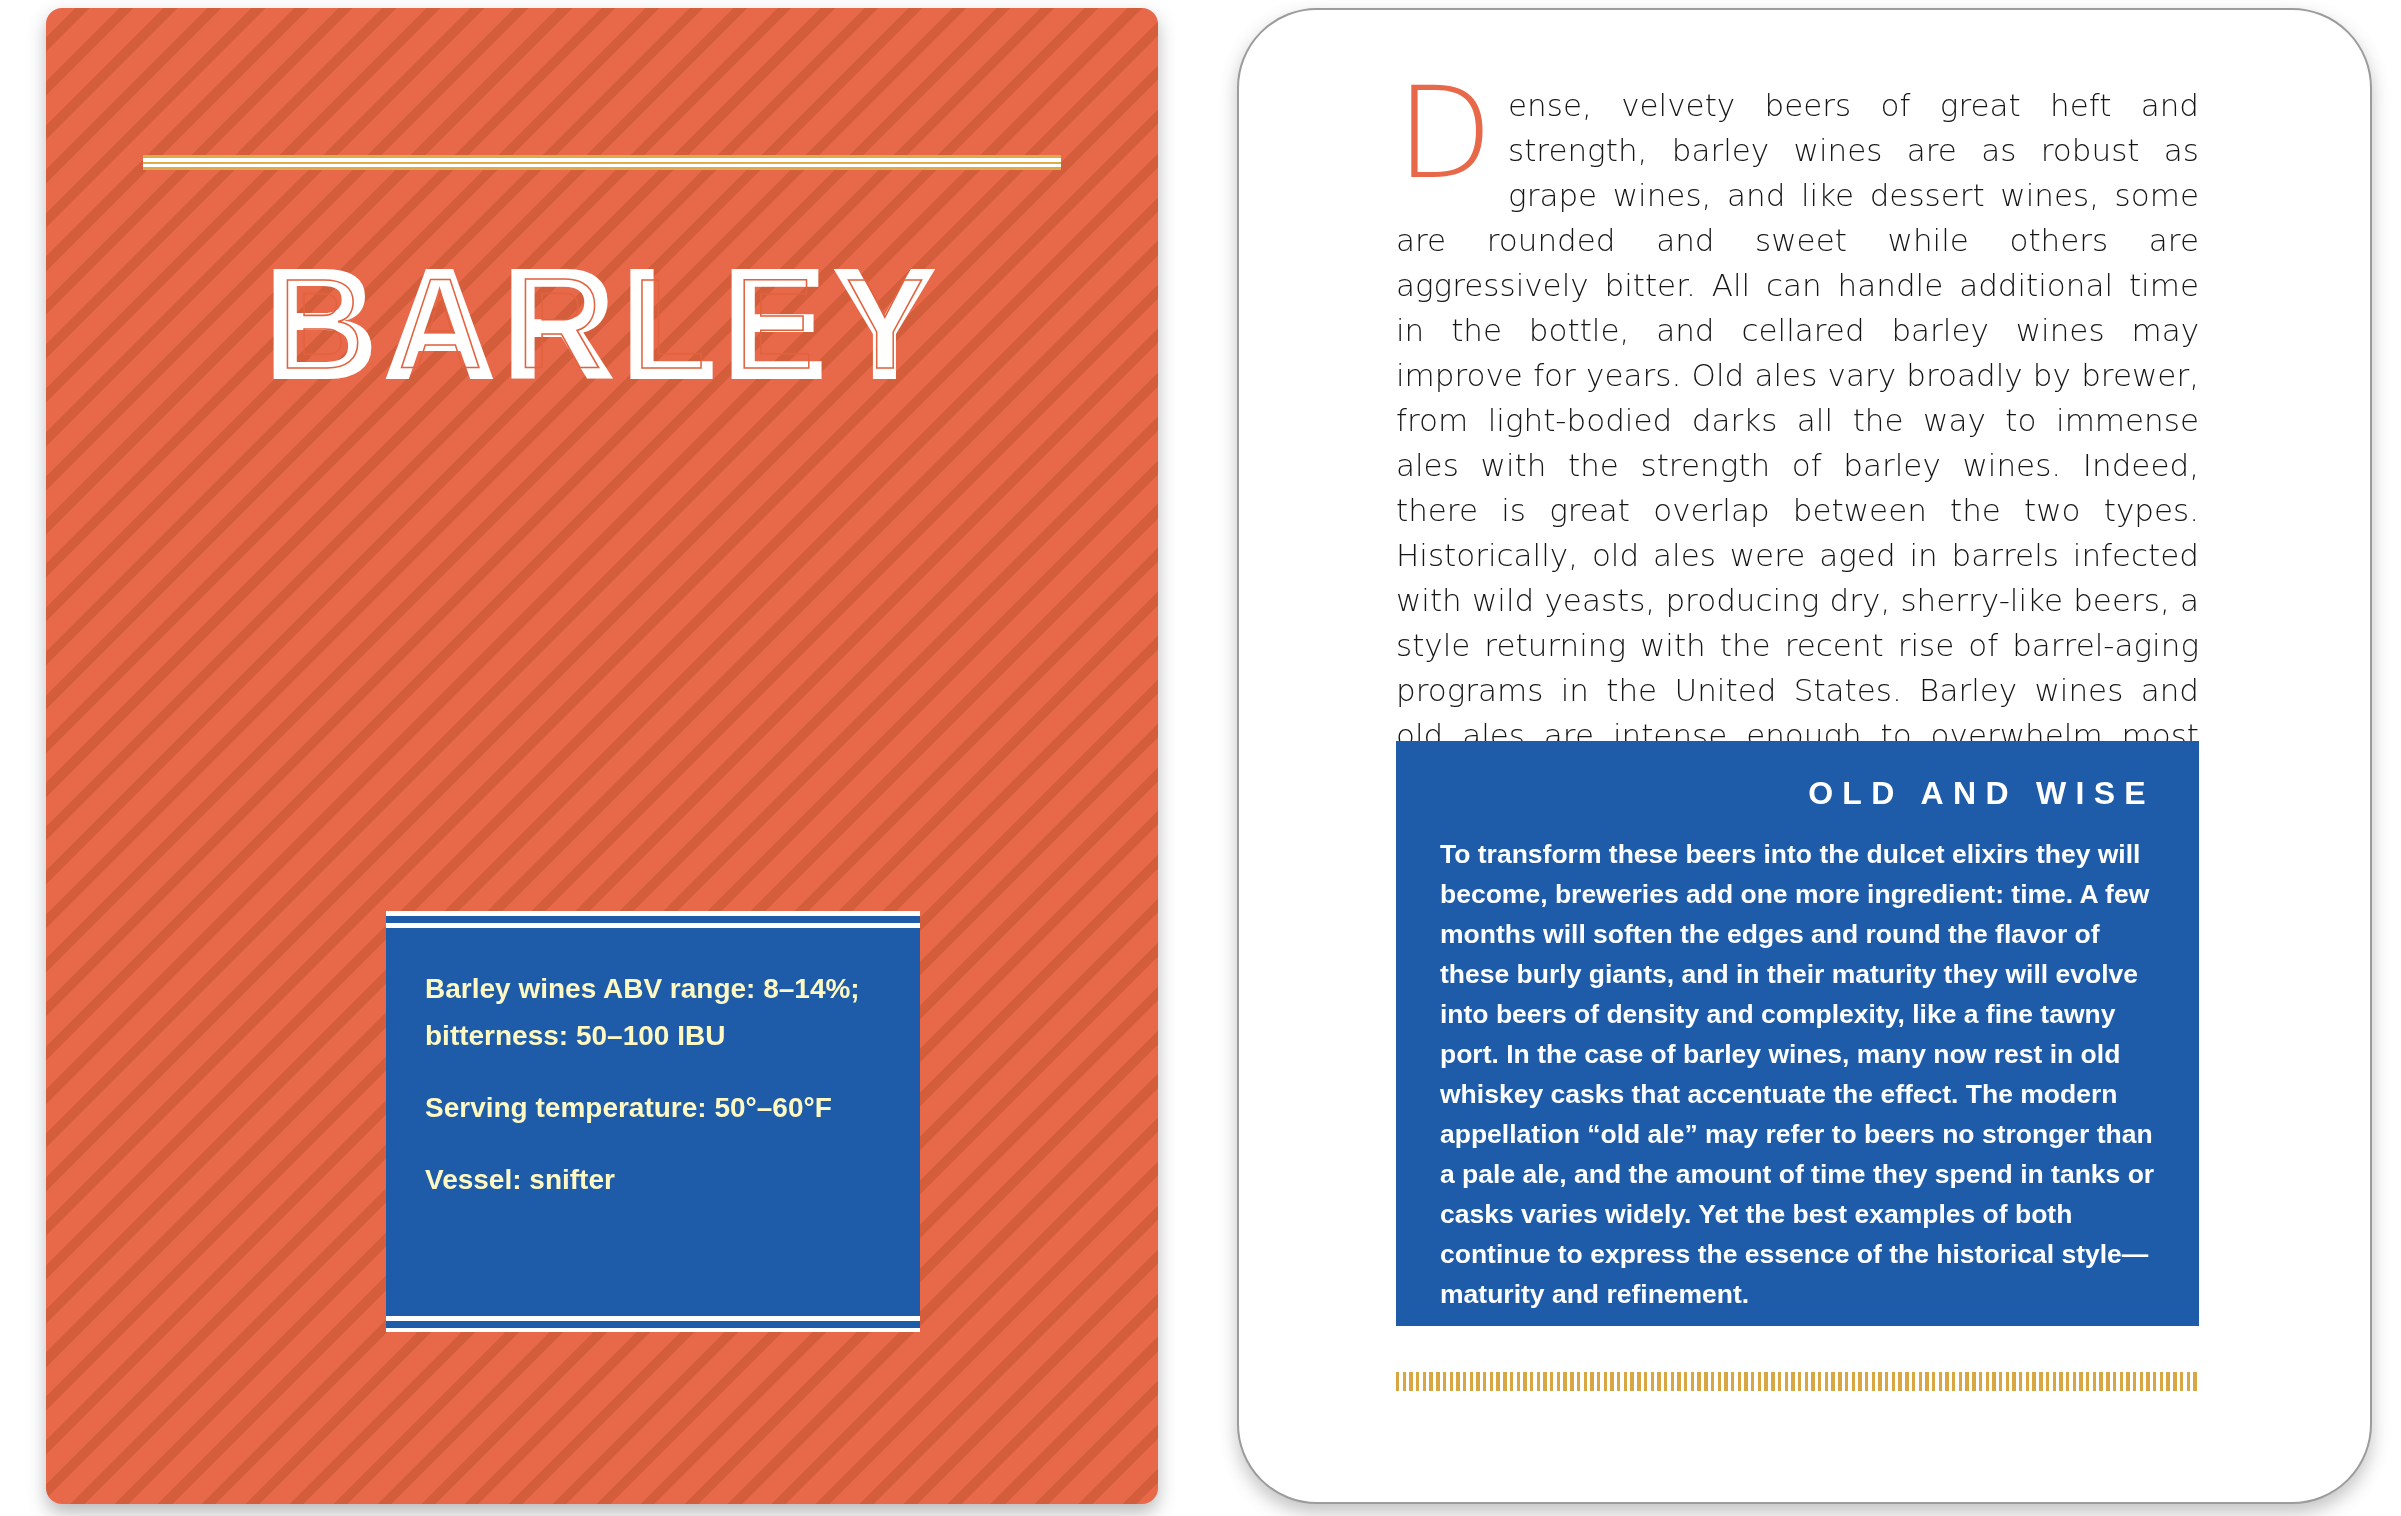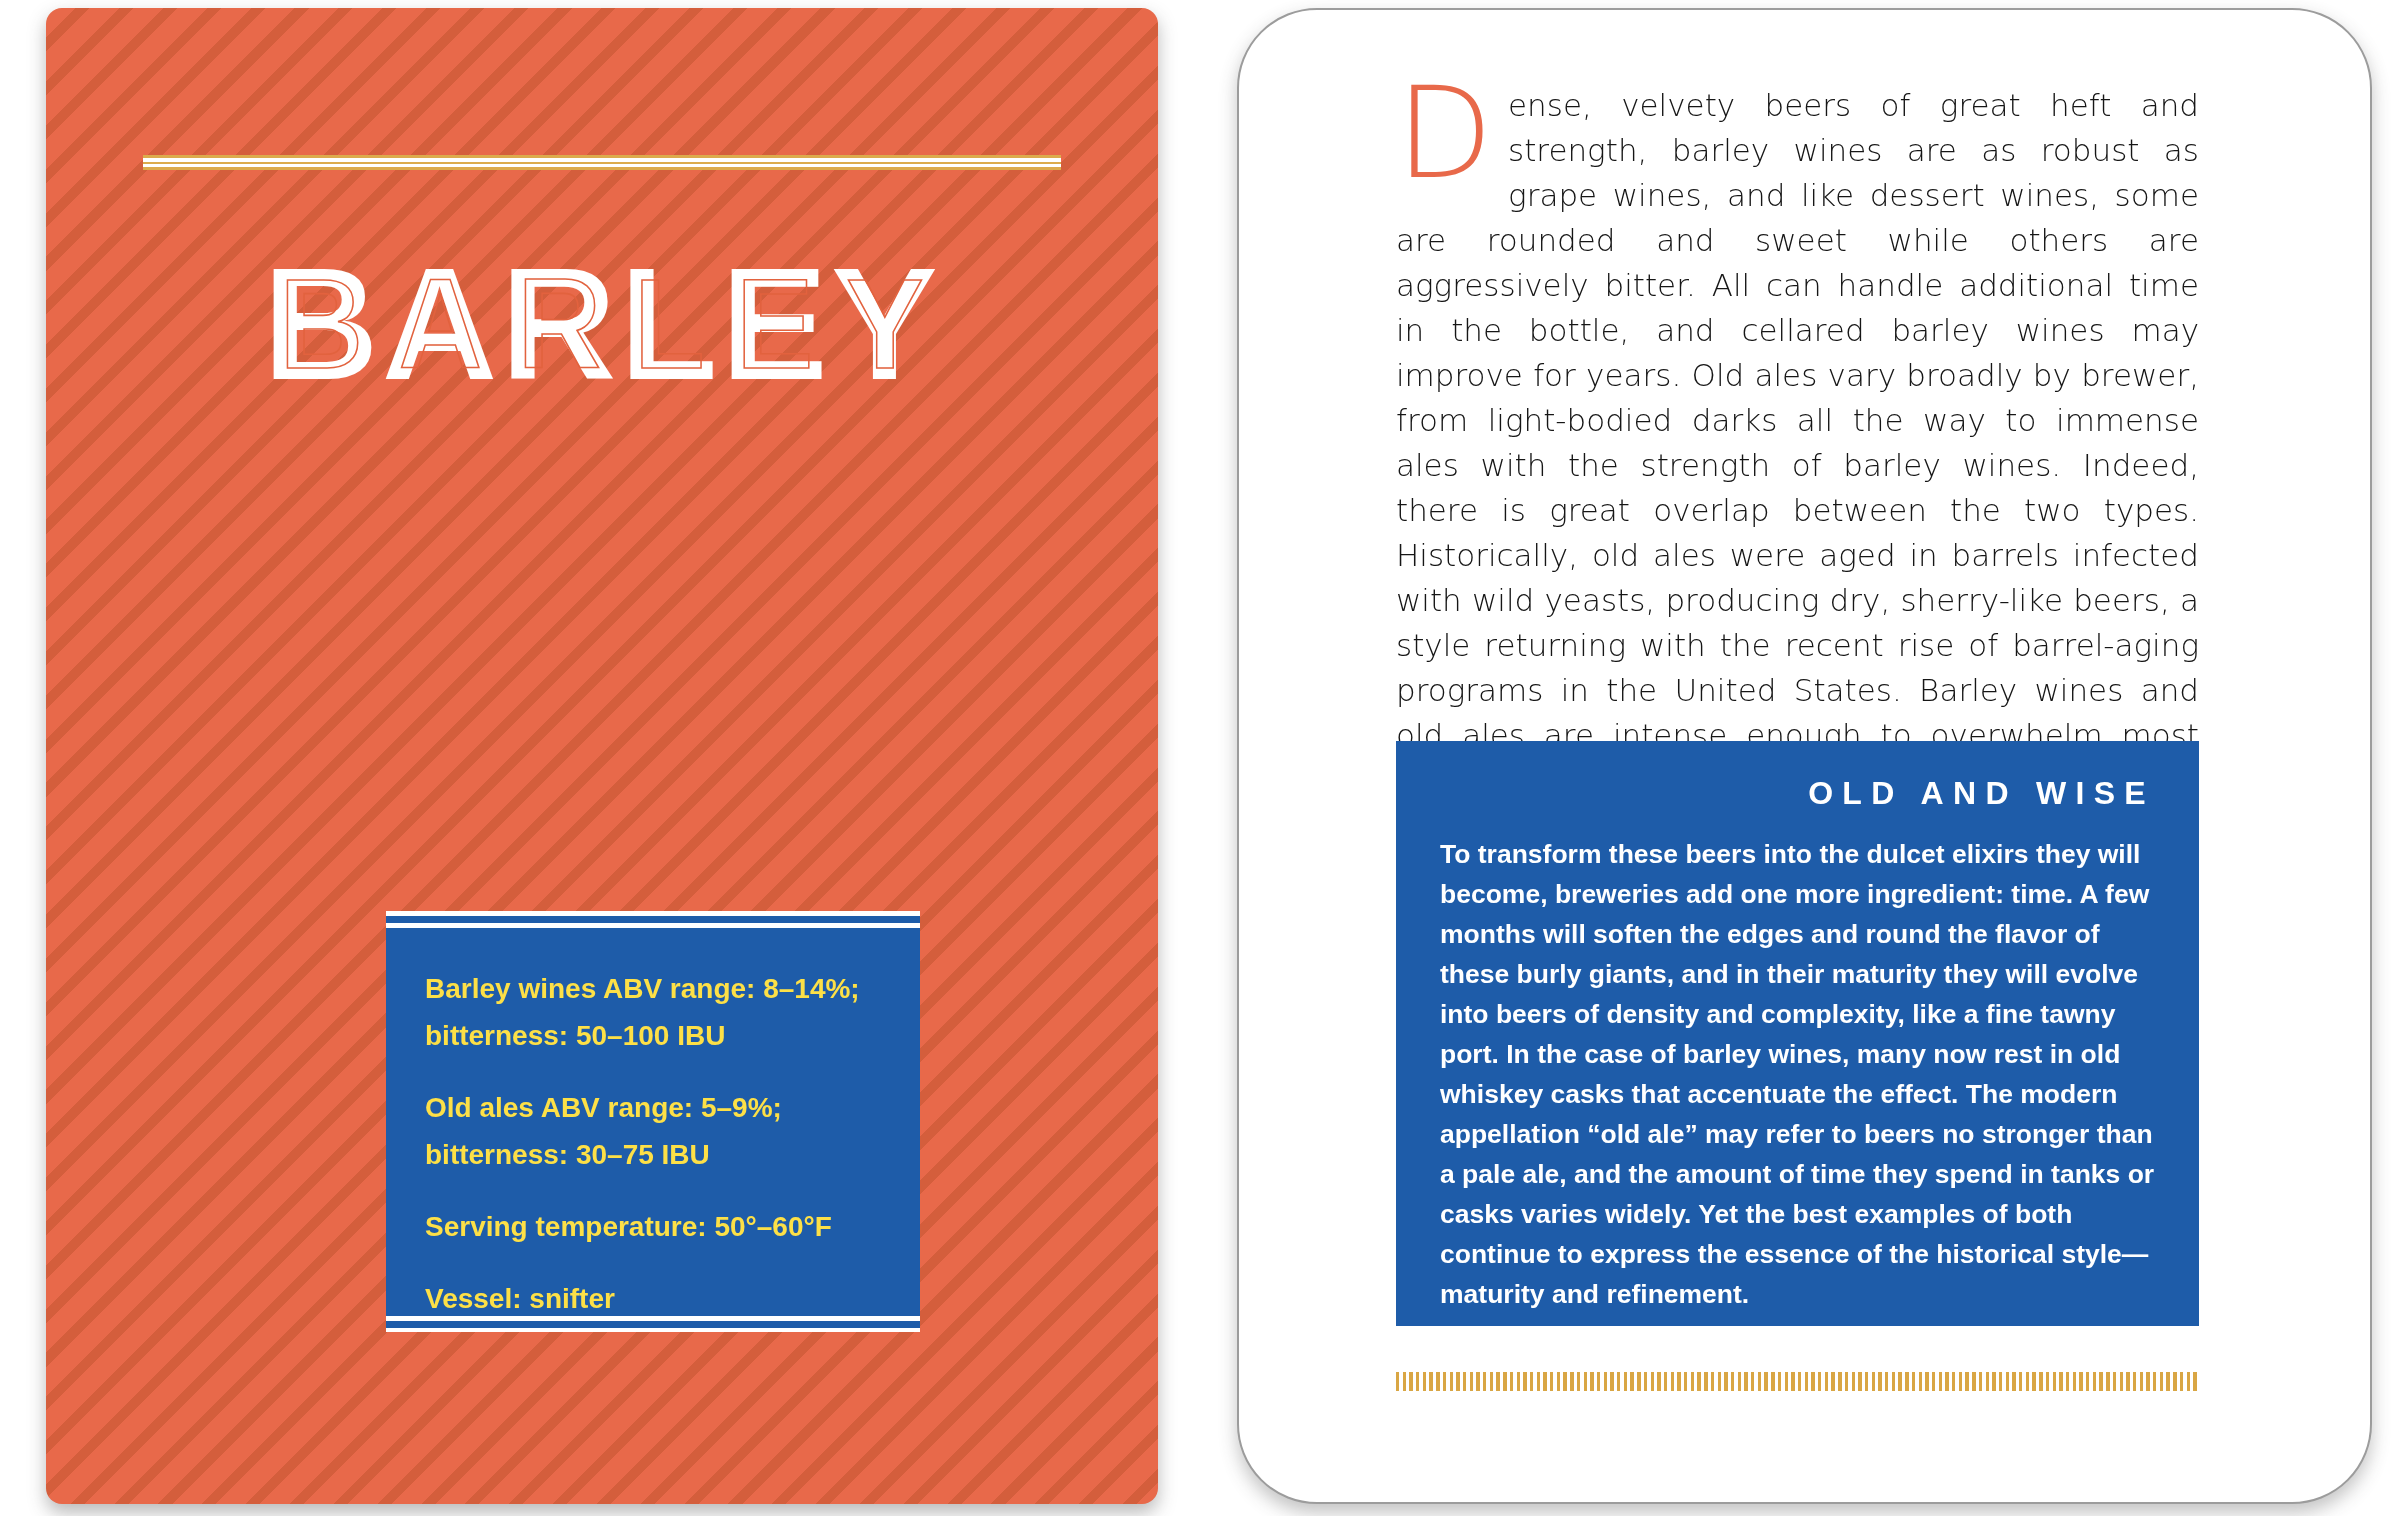--- a/index.html
+++ b/index.html
@@ -41,21 +41,21 @@
     position:absolute;left:340px;top:903px;width:534px;height:421px;
     box-sizing:border-box;background:#ffffff;padding:4.2px 0;
   }
   .stats-mid{height:100%;box-sizing:border-box;background:#1e5ca9;padding:7.6px 0;}
   .stats-inner{
     height:100%;box-sizing:border-box;background:#1e5ca9;
     border-top:5px solid #ffffff;border-bottom:5px solid #ffffff;
     padding:37px 39px 0 39px;overflow:hidden;
   }
   .stat{
-    margin:0 0 25px 0;color:#fde047;white-space:pre-line;
+    margin:0 0 25px 0;color:#fef9c3;white-space:pre-line;
     font-family:"Liberation Sans",sans-serif;font-weight:700;
     font-size:28px;line-height:47px;
   }
 
   
   .page-right{
     position:absolute;left:1237px;top:8.4px;width:1135px;height:1496px;
     box-sizing:border-box;border-radius:80px;background:#ffffff;
     border:2.5px solid #9c9c9c;
     box-shadow:0 8.4px 18.5px rgba(60,60,60,.30);
@@ -108,22 +108,20 @@
 
     <h1 class="chapter-title">
       <span class="title-line"><span class="ltr" data-ch="B">B</span><span class="ltr" data-ch="A">A</span><span class="ltr" data-ch="R">R</span><span class="ltr" data-ch="L">L</span><span class="ltr" data-ch="E">E</span><span class="ltr" data-ch="Y">Y</span></span>
     </h1>
 
     <div class="stats-outer">
       <div class="stats-mid">
         <div class="stats-inner">
           <p class="stat">Barley wines ABV range: 8–14%;
 bitterness: 50–100 IBU</p>
-          <p class="stat">Old ales ABV range: 5–9%;
-bitterness: 30–75 IBU</p>
           <p class="stat">Serving temperature: 50°–60°F</p>
           <p class="stat">Vessel: snifter</p>
         </div>
       </div>
     </div>
   </section>
 
   <section class="page-right">
     
     

